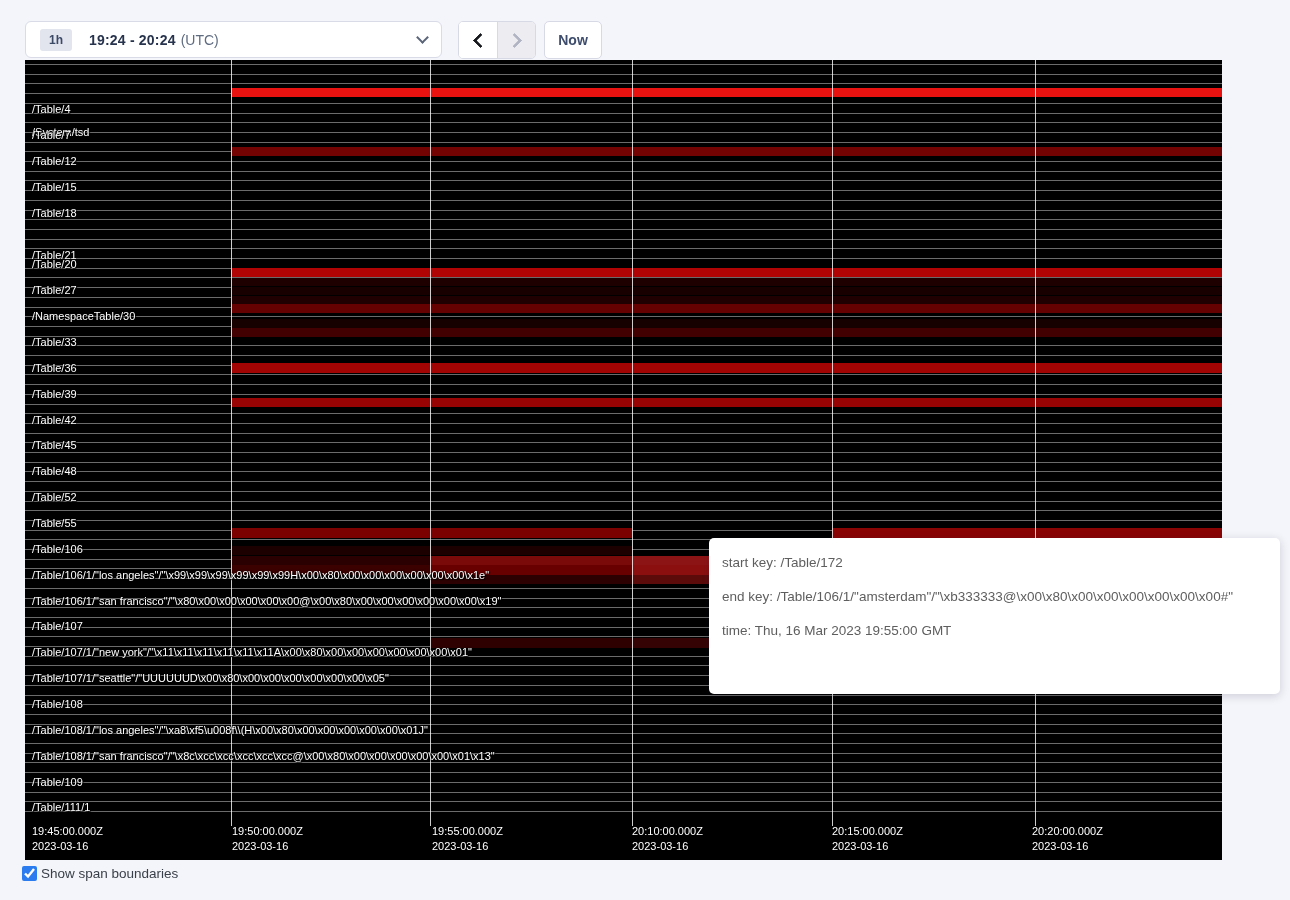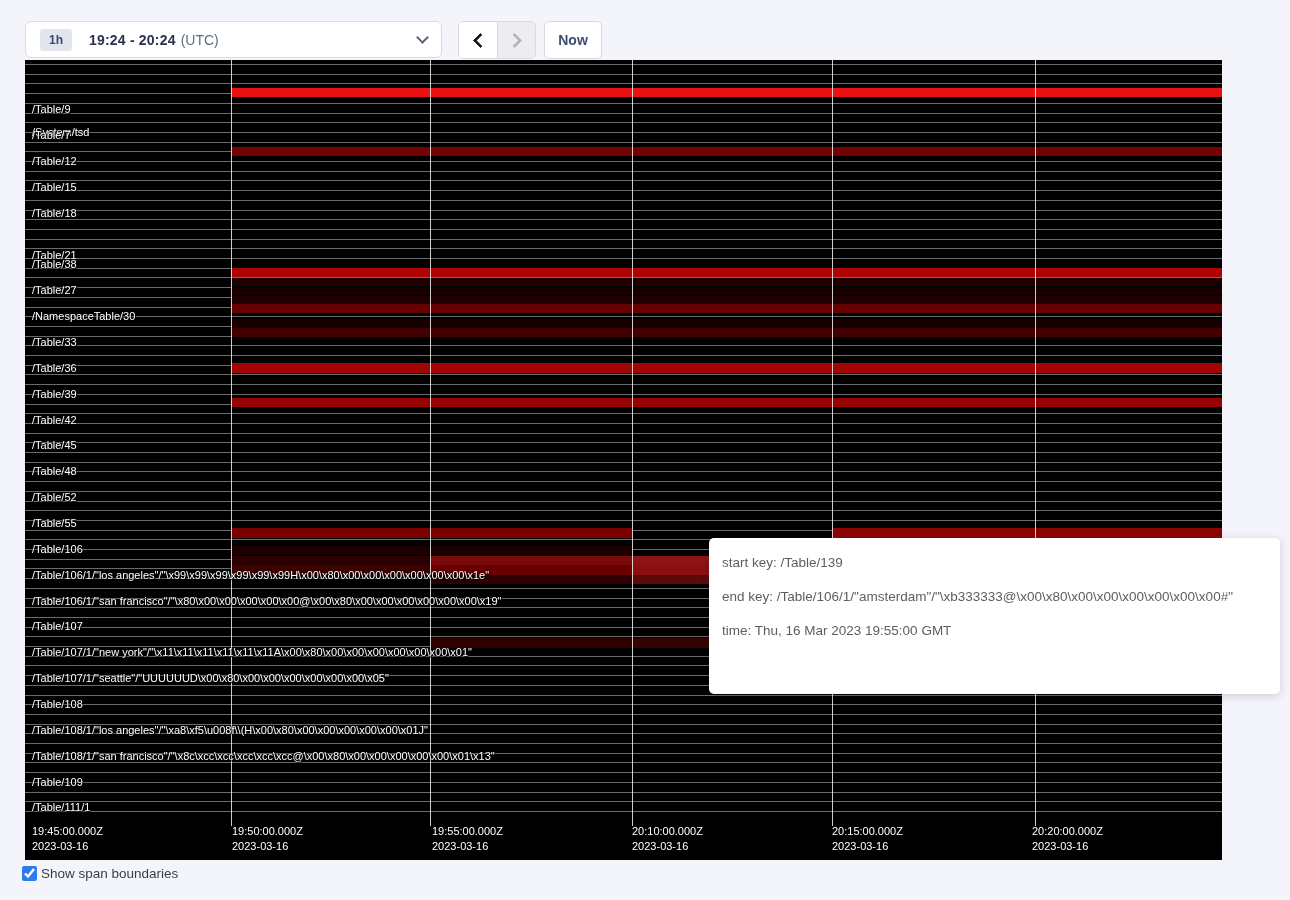--- a/index.html
+++ b/index.html
@@ -227,27 +227,27 @@
       <div class="vtick" style="left: 206px;"></div>
       <div class="vline" style="left: 405px;"></div>
       <div class="vtick" style="left: 405px;"></div>
       <div class="vline" style="left: 607px;"></div>
       <div class="vtick" style="left: 607px;"></div>
       <div class="vline" style="left: 807px;"></div>
       <div class="vtick" style="left: 807px;"></div>
       <div class="vline" style="left: 1010px;"></div>
       <div class="vtick" style="left: 1010px;"></div>
       <div class="row-label" style="top: 17.5px; margin-top: 48px;">/System/tsd</div>
-      <div class="row-label" style="top: 43.357px;">/Table/9</div>
+      <div class="row-label" style="top: 43.357px;">/Table/4</div>
       <div class="row-label" style="top: 69.214px;">/Table/7</div>
       <div class="row-label" style="top: 95.071px;">/Table/12</div>
       <div class="row-label" style="top: 120.928px;">/Table/15</div>
       <div class="row-label" style="top: 146.785px;">/Table/18</div>
       <div class="row-label" style="top: 189px; text-align: right;">/Table/21</div>
-      <div class="row-label" style="top: 198.499px;">/Table/38</div>
+      <div class="row-label" style="top: 198.499px;">/Table/20</div>
       <div class="row-label" style="top: 224.356px;">/Table/27</div>
       <div class="row-label" style="top: 250.213px;">/NamespaceTable/30</div>
       <div class="row-label" style="top: 276.07px; text-align: right;">/Table/33</div>
       <div class="row-label" style="top: 301.927px;">/Table/36</div>
       <div class="row-label" style="top: 327.784px;">/Table/39</div>
       <div class="row-label" style="top: 353.641px;">/Table/42</div>
       <div class="row-label" style="top: 379.498px;">/Table/45</div>
       <div class="row-label" style="top: 405.355px;">/Table/48</div>
       <div class="row-label" style="top: 431.212px;">/Table/52</div>
       <div class="row-label" style="top: 457.069px;">/Table/55</div>
@@ -282,21 +282,21 @@
         <div>20:15:00.000Z</div>
         <div>2023-03-16</div>
       </div>
       <div class="axis-tick" style="left: 1007px;">
         <div>20:20:00.000Z</div>
         <div>2023-03-16</div>
       </div>
     </div>
 
   <div class="tooltip">
-    <div class="tt-line">start key: /Table/139</div>
+    <div class="tt-line">start key: /Table/172</div>
     <div class="tt-line">end key: /Table/106/1/"amsterdam"/"\xb333333@\x00\x80\x00\x00\x00\x00\x00\x00#"</div>
     <div class="tt-line">time: Thu, 16 Mar 2023 19:55:00 GMT</div>
   </div>
 
   <div class="footer">
     <input type="checkbox" id="span-cb" checked="" style="">
     <label for="span-cb">Show span boundaries</label>
   </div>
 
 </div>

